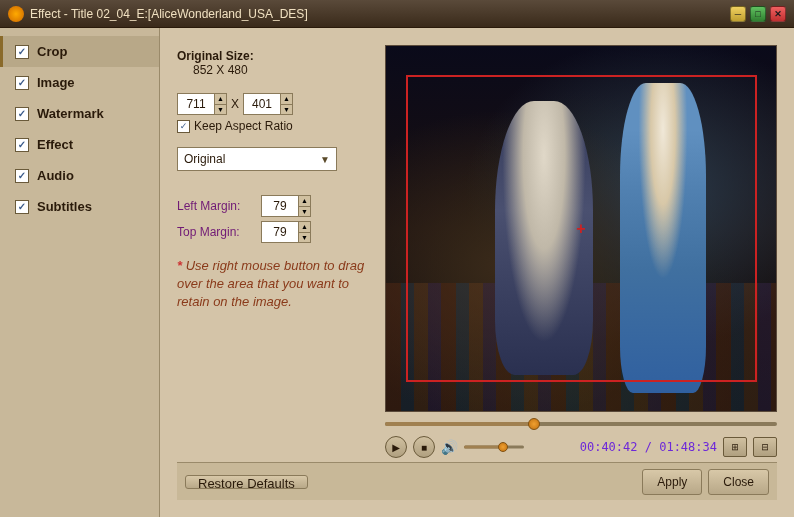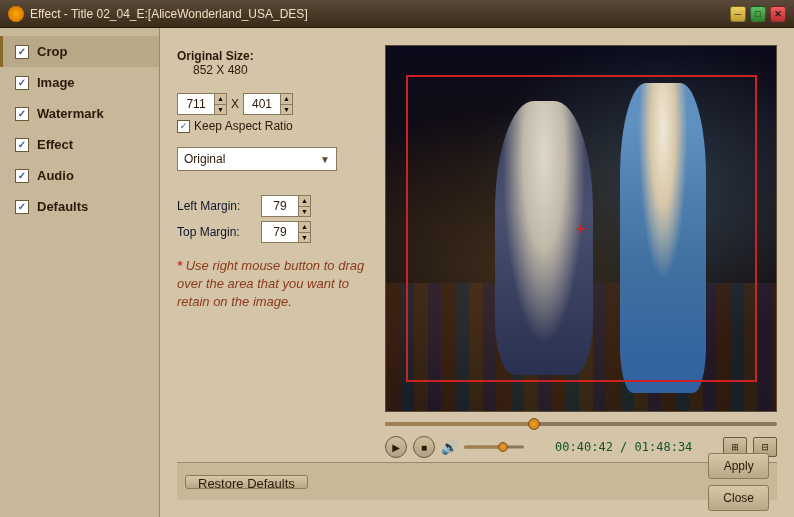--- a/index.html
+++ b/index.html
@@ -230,21 +230,21 @@
     }
     .margin-row {
       display: flex;
       align-items: center;
       margin-top: 4px;
       gap: 4px;
     }
     .margin-label {
       width: 80px;
       font-size: 12px;
-      color: #0f172a;
+      color: #701a75;
     }
 
     .hint-text {
       margin-top: 10px;
       font-size: 13px;
       color: #8a3a1a;
       line-height: 1.4;
       font-style: italic;
     }
     .hint-star {
@@ -430,23 +430,23 @@
       left: 65%;
       transform: translate(-50%, -50%);
       width: 10px;
       height: 10px;
       background: radial-gradient(circle, #f0a030, #c07010);
       border-radius: 50%;
       border: 1px solid #805010;
     }
     .time-display {
       flex: 1;
-      text-align: center;
-      font-size: 12px;
-      color: #14532d;
+      text-align: right;
+      font-size: 12px;
+      color: #6d28d9;
       font-family: monospace;
     }
     .media-btn {
       width: 24px;
       height: 20px;
       border: 1px solid #6a5a3a;
       background: linear-gradient(to bottom, #d0c0a0, #b0a080);
       cursor: pointer;
       display: flex;
       align-items: center;
@@ -472,21 +472,20 @@
       border: 1px solid #8a7a5a;
       background: linear-gradient(to bottom, #d8c8a8, #b8a888);
       cursor: pointer;
       font-size: 13px;
       color: #2a1a0a;
       border-radius: 3px;
     }
     .action-buttons {
       display: flex;
       gap: 6px;
-      flex-direction: column;
     }
     .apply-btn, .close-btn {
       height: 26px;
       padding: 0 14px;
       border: 1px solid #8a7a5a;
       background: linear-gradient(to bottom, #d8c8a8, #b8a888);
       cursor: pointer;
       font-size: 12px;
       color: #2a1a0a;
       border-radius: 3px;
@@ -535,21 +534,21 @@
     <div class="sidebar-item">
       <div class="checkbox-item">
         <span>✓</span>
       </div>
       <span>Audio</span>
     </div>
     <div class="sidebar-item">
       <div class="checkbox-item">
         <span>✓</span>
       </div>
-      <span>Defaults</span>
+      <span>Subtitles</span>
     </div>
   </div>
 
   <div class="right-panel">
     <div class="content-area">
 
       <div class="controls-panel">
         <div class="original-size-section">
           <div class="label-text label-bold">Original Size:</div>
           <div class="label-text" style="padding-left:16px; margin-top:0;">852 X 480</div>

